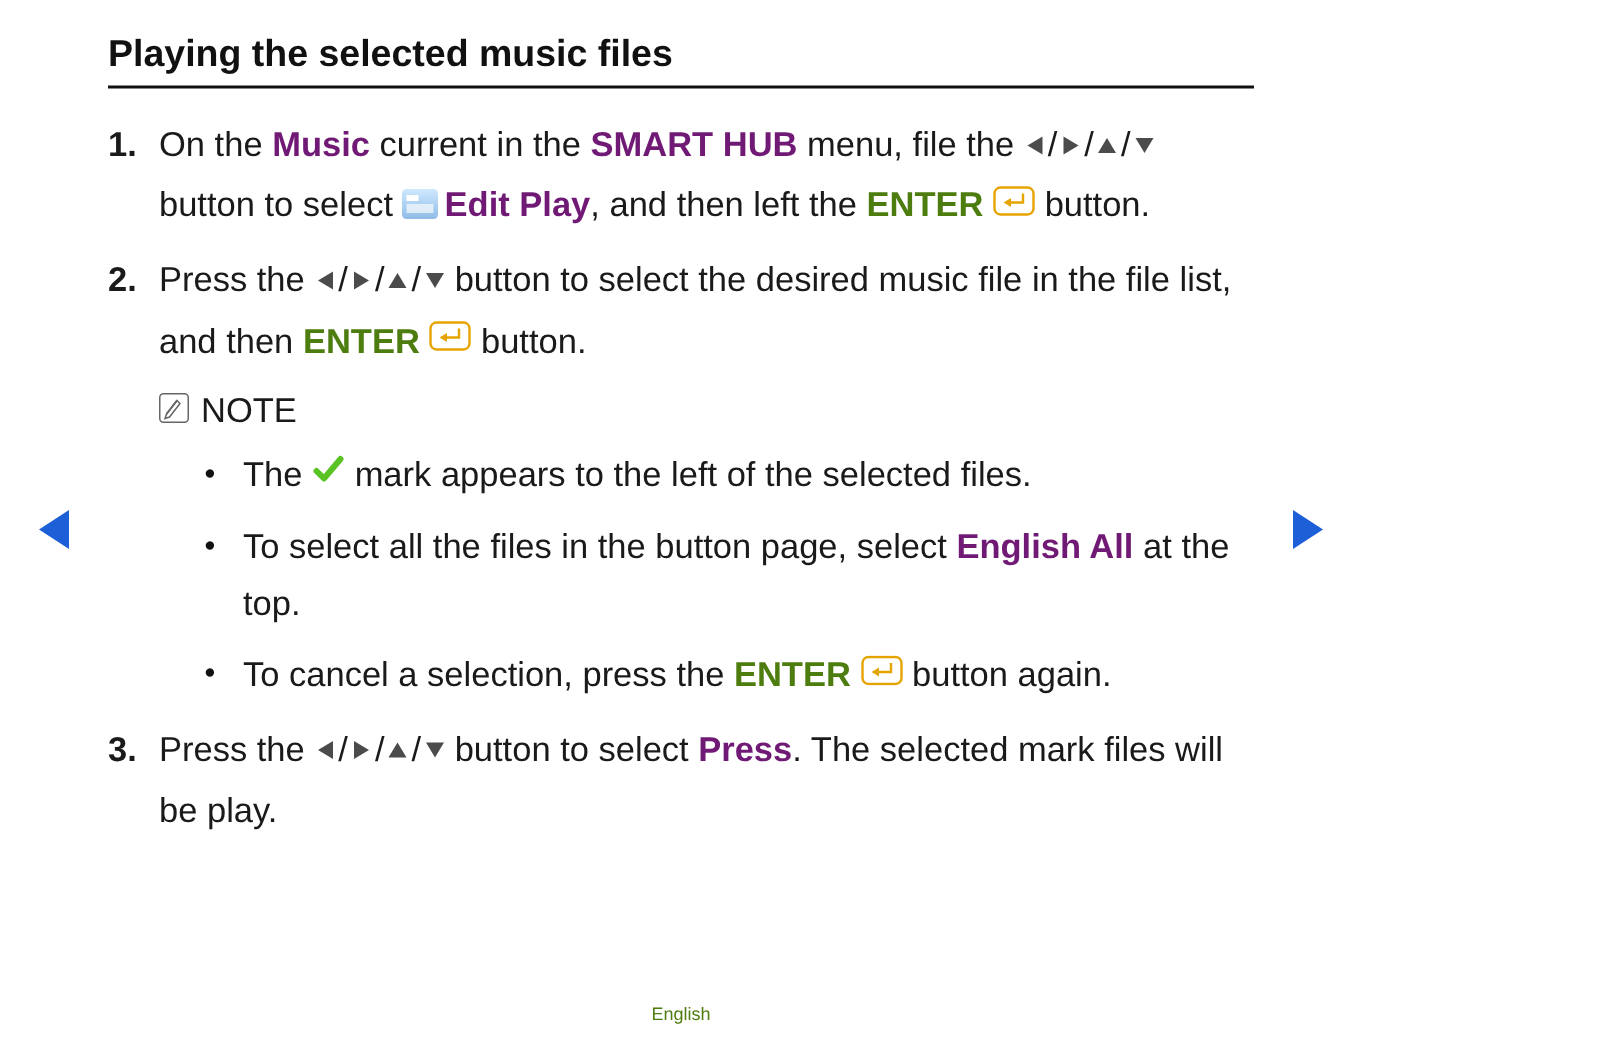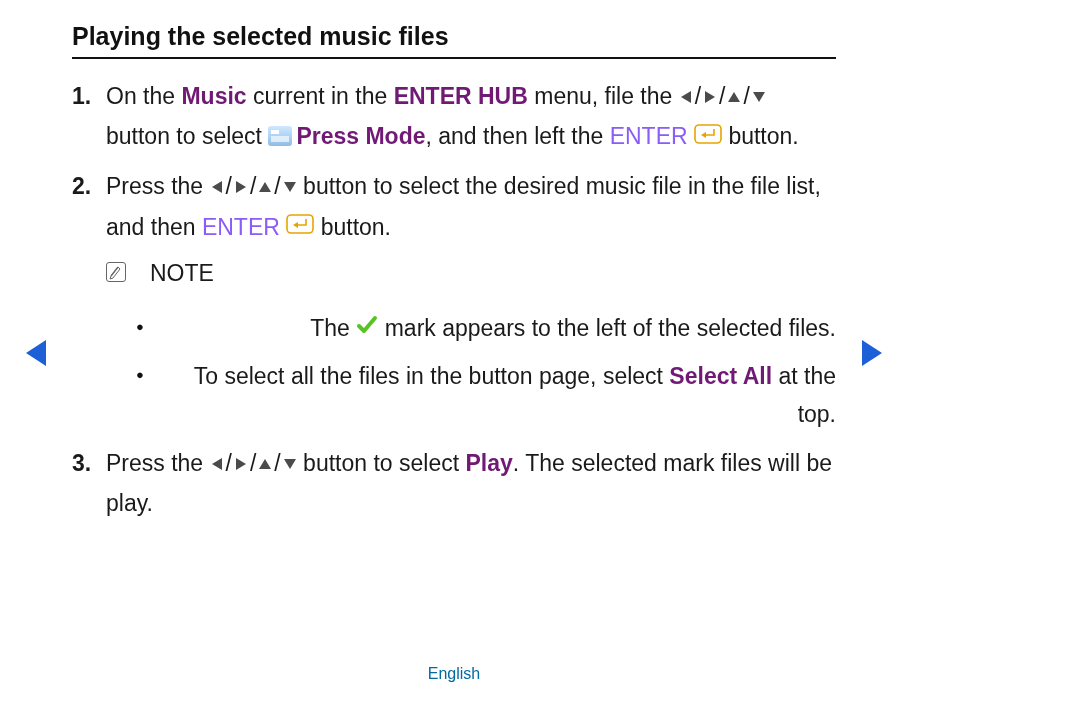--- a/index.html
+++ b/index.html
@@ -38,37 +38,36 @@
     margin-bottom: 10px;
   }
   ol.steps > li::before {
     content: counter(step) ".";
     position: absolute;
     left: 0;
     top: 0;
     font-weight: bold;
   }
   .blue-bold { color: #701a75; font-weight: bold; }
-  .grey-bold { color: #8b5cf6; font-weight: normal; }
+  .grey-bold { color: #4d7c0f; font-weight: bold; }
   .note-block {
     margin-top: 4px;
     padding-left: 34px;
     font-size: 23px;
     line-height: 1.68;
   }
   .note-header {
     display: flex;
     align-items: center;
-    gap: 24px;
+    gap: 8px;
   }
   ul.bullets {
     list-style: none;
     padding-left: 30px;
-    margin-top: 16px;
-    text-align: right;
+    margin-top: 4px;
   }
   ul.bullets > li {
     position: relative;
     padding-left: 26px;
     margin-bottom: 8px;
   }
   ul.bullets > li::before {
     content: "●";
     position: absolute;
     left: 0;
@@ -134,22 +133,22 @@
     width: 26px; height: 30px;
   }
   .nav-left { left: 22px; }
   .nav-right { right: 22px; }
   .footer {
     position: absolute;
     bottom: 22px;
     left: 0;
     width: 100%;
     text-align: center;
-    font-size: 16px;
-    color: #0369a1;
+    font-size: 12px;
+    color: #4d7c0f;
   }
 </style>
 </head>
 <body>
 
 <svg width="0" height="0" style="position:absolute">
   <defs>
     <polygon id="tri-left" points="12,1 12,13 2,7"></polygon>
     <polygon id="tri-right" points="2,1 2,13 12,7"></polygon>
     <polygon id="tri-up" points="1,12 13,12 7,2"></polygon>
@@ -157,32 +156,32 @@
   </defs>
 </svg>
 
 <div class="page">
 
   <div class="title">Playing the selected music files</div>
 
   <ol class="steps">
 
     <li>
-      <span>On the </span><span class="blue-bold">Music</span><span> current in the </span><span class="blue-bold">ENTER HUB</span><span> menu, file the </span>
+      <span>On the </span><span class="blue-bold">Music</span><span> current in the </span><span class="blue-bold">SMART HUB</span><span> menu, file the </span>
       <span class="inline-icon"><svg class="tri-inline" viewBox="0 0 14 14">
             <use href="#tri-left" fill="#4b4b4b"></use>
           </svg></span><span class="sep">/</span><span class="inline-icon"><svg class="tri-inline" viewBox="0 0 14 14">
             <use href="#tri-right" fill="#4b4b4b"></use>
           </svg></span><span class="sep">/</span><span class="inline-icon"><svg class="tri-inline" viewBox="0 0 14 14">
             <use href="#tri-up" fill="#4b4b4b"></use>
           </svg></span><span class="sep">/</span><span class="inline-icon"><svg class="tri-inline" viewBox="0 0 14 14">
             <use href="#tri-down" fill="#4b4b4b"></use>
           </svg></span>
       <span> button to select </span>
-      <span class="edit-mode-chip"></span><span class="blue-bold">Press Mode</span><span>, and then left the </span><span class="grey-bold">ENTER</span>
+      <span class="edit-mode-chip"></span><span class="blue-bold">Edit Play</span><span>, and then left the </span><span class="grey-bold">ENTER</span>
       <span class="enter-box">
         <svg width="28" height="20" viewBox="0 0 28 20">
             <rect x="1" y="1" width="26" height="18" rx="4" fill="none" stroke="#e6a400" stroke-width="1.6"></rect>
             <path d="M20 5 v6 h-9" fill="none" stroke="#e6a400" stroke-width="1.6"></path>
             <polygon points="12,8 12,14 7,11" fill="#e6a400"></polygon>
           </svg>
       </span>
       <span> button.</span>
     </li>
 
@@ -222,38 +221,49 @@
           <li>
             <span>The </span>
             <span class="check-green">
               <svg width="22" height="20" viewBox="0 0 22 20">
                   <path d="M3 11 l5 5 L19 3" fill="none" stroke="#58c322" stroke-width="4" stroke-linecap="round" stroke-linejoin="round"></path>
                 </svg>
             </span>
             <span> mark appears to the left of the selected files.</span>
           </li>
           <li>
-            <span>To select all the files in the button page, select </span><span class="blue-bold">Select All</span><span> at the top.</span>
+            <span>To select all the files in the button page, select </span><span class="blue-bold">English All</span><span> at the top.</span>
+          </li>
+          <li>
+            <span>To cancel a selection, press the </span><span class="grey-bold">ENTER</span>
+            <span class="enter-box">
+              <svg width="28" height="20" viewBox="0 0 28 20">
+                  <rect x="1" y="1" width="26" height="18" rx="4" fill="none" stroke="#e6a400" stroke-width="1.6"></rect>
+                  <path d="M20 5 v6 h-9" fill="none" stroke="#e6a400" stroke-width="1.6"></path>
+                  <polygon points="12,8 12,14 7,11" fill="#e6a400"></polygon>
+                </svg>
+            </span>
+            <span> button again.</span>
           </li>
         </ul>
       </div>
     </li>
 
     <li>
       <span>Press the </span>
       <span class="inline-icon"><svg class="tri-inline" viewBox="0 0 14 14">
             <use href="#tri-left" fill="#4b4b4b"></use>
           </svg></span><span class="sep">/</span><span class="inline-icon"><svg class="tri-inline" viewBox="0 0 14 14">
             <use href="#tri-right" fill="#4b4b4b"></use>
           </svg></span><span class="sep">/</span><span class="inline-icon"><svg class="tri-inline" viewBox="0 0 14 14">
             <use href="#tri-up" fill="#4b4b4b"></use>
           </svg></span><span class="sep">/</span><span class="inline-icon"><svg class="tri-inline" viewBox="0 0 14 14">
             <use href="#tri-down" fill="#4b4b4b"></use>
           </svg></span>
-      <span> button to select </span><span class="blue-bold">Play</span><span>. The selected mark files will be play.</span>
+      <span> button to select </span><span class="blue-bold">Press</span><span>. The selected mark files will be play.</span>
     </li>
   </ol>
 
   <div class="nav-arrow nav-left">
     <svg width="26" height="30" viewBox="0 0 26 30">
         <polygon points="24,2 24,28 4,15" fill="#1d5fd6"></polygon>
       </svg>
   </div>
   <div class="nav-arrow nav-right">
     <svg width="26" height="30" viewBox="0 0 26 30">

